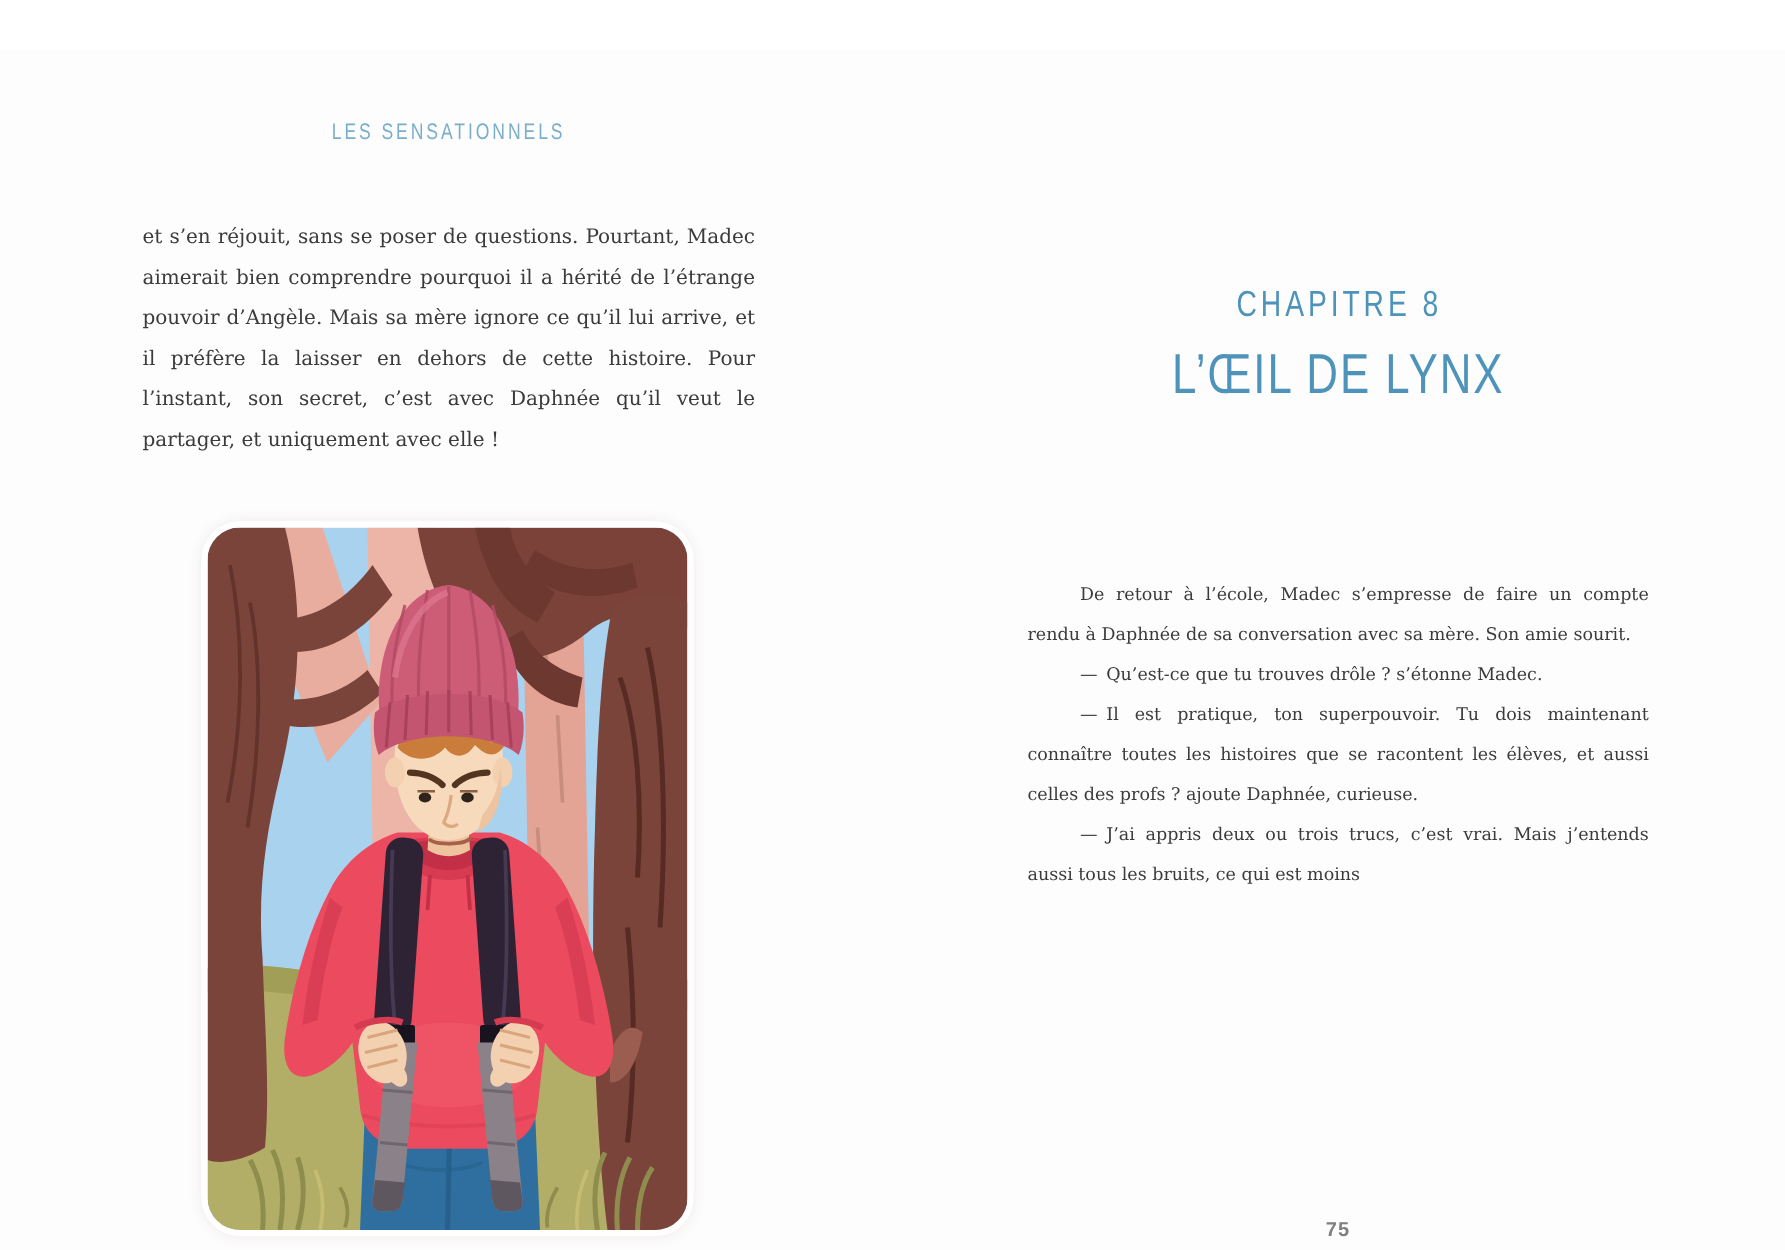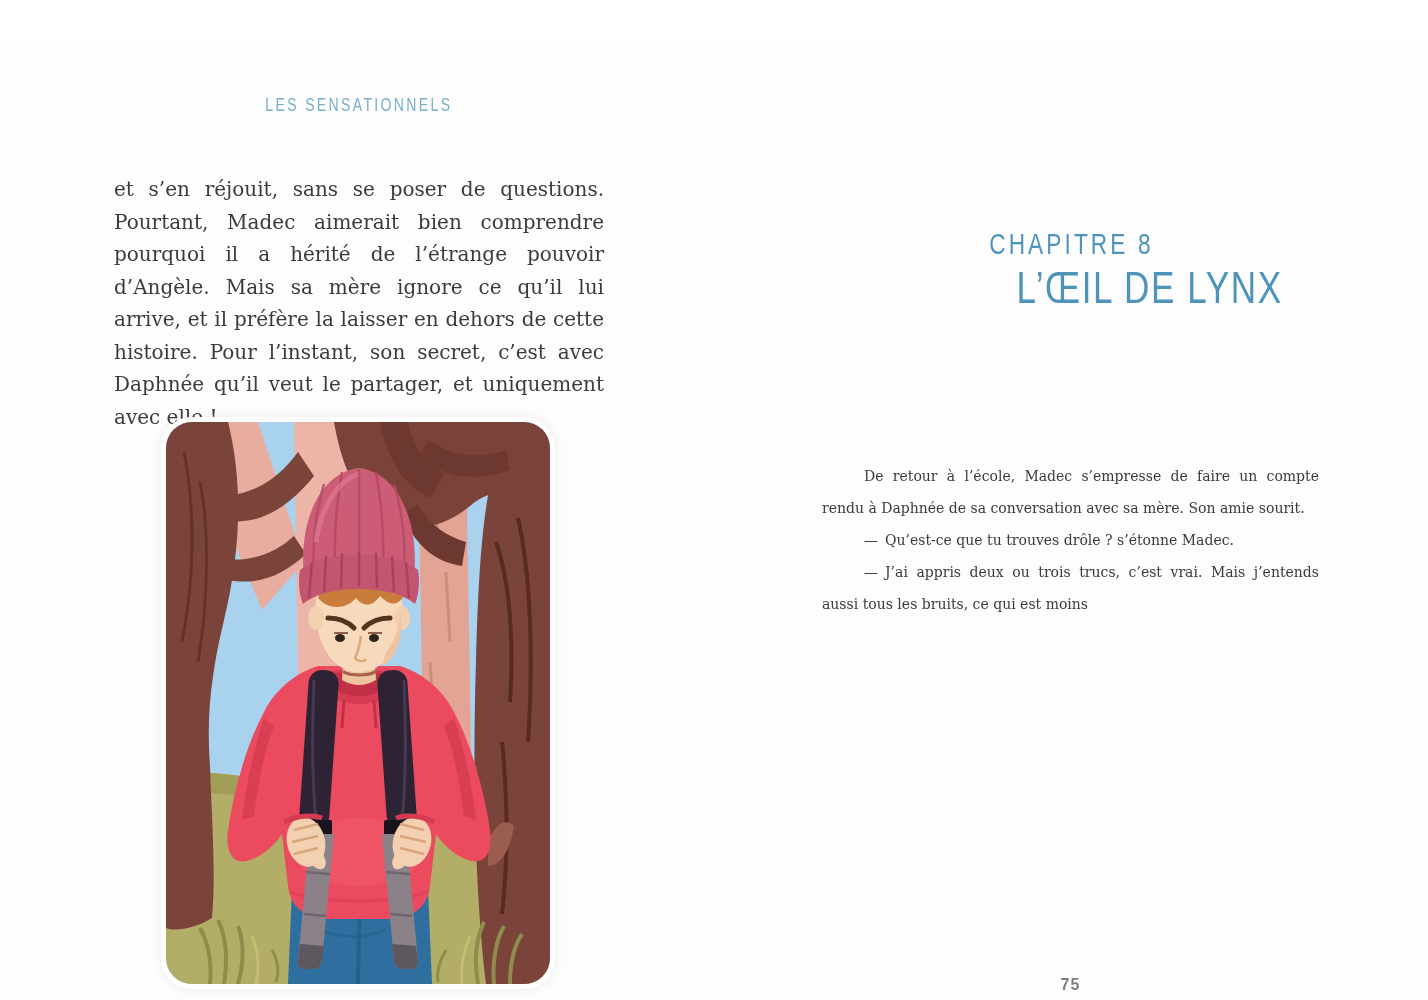--- a/index.html
+++ b/index.html
@@ -8,35 +8,35 @@
     font-family:"DejaVu Serif", serif;color:var(--text,#3b3b3b);margin-top:40px;
   }
   .condensed{display:inline-block;transform:scaleX(0.78);transform-origin:center;white-space:nowrap;}
   .running-header{position:absolute;left:114px;top:55px;width:490px;text-align:center;}
   .running-header .condensed{
     font-family:"Liberation Sans", sans-serif;font-size:18px;letter-spacing:3px;
     color:var(--header-blue,#79afc9);
   }
   .left-text{
     position:absolute;left:114px;top:133px;width:490px;
-    font-size:20px;line-height:32.5px;text-align:justify;
+    font-size:16px;line-height:32.5px;text-align:justify;
   }
   .left-text p{margin:0;}
   .illustration{
     position:absolute;left:166px;top:382px;width:384px;height:562px;
     border-radius:26px;overflow:hidden;
     box-shadow:0 0 0 5px #ffffff, 0 0 9px 6px rgba(150,95,85,0.10);
   }
   .illustration svg{display:block;width:100%;height:100%;}
   .chapter-label{position:absolute;left:822px;top:188px;width:498px;text-align:center;}
   .chapter-label .condensed{
     font-family:"Liberation Sans", sans-serif;font-size:29px;letter-spacing:4px;
     color:var(--accent-blue,#4e93ba);
   }
-  .chapter-title{position:absolute;left:822px;top:222px;width:498px;text-align:right;}
+  .chapter-title{position:absolute;left:822px;top:233px;width:498px;text-align:center;}
   .chapter-title .condensed{
     font-family:"Liberation Sans", sans-serif;font-size:45px;letter-spacing:2px;
     color:var(--accent-blue,#4e93ba);
   }
   .right-text{
     position:absolute;left:822px;top:420px;width:497px;
     font-size:14px;line-height:32px;text-align:justify;
   }
   .right-text p{margin:0;text-indent:42px;}
   .page-number{
@@ -165,20 +165,21 @@
     </div>
 
     <div class="right-text">
 
         <p>De retour à l’école, Madec s’empresse de faire un compte rendu à Daphnée de sa conversation avec sa mère. Son amie sourit.</p>
 
         <p>— Qu’est-ce que tu trouves drôle&nbsp;? s’étonne Madec.</p>
 
 
 
+        <p>— Il est pratique, ton superpouvoir. Tu dois maintenant connaître toutes les histoires que se racontent les élèves, et aussi celles des profs&nbsp;? ajoute Daphnée, curieuse.</p>
 
         <p>— J’ai appris deux ou trois trucs, c’est vrai. Mais j’entends aussi tous les bruits, ce qui est moins</p>
       </div>
 
     <div class="page-number">75</div>
   </div>
 
 </div>
 
 </body></html>

